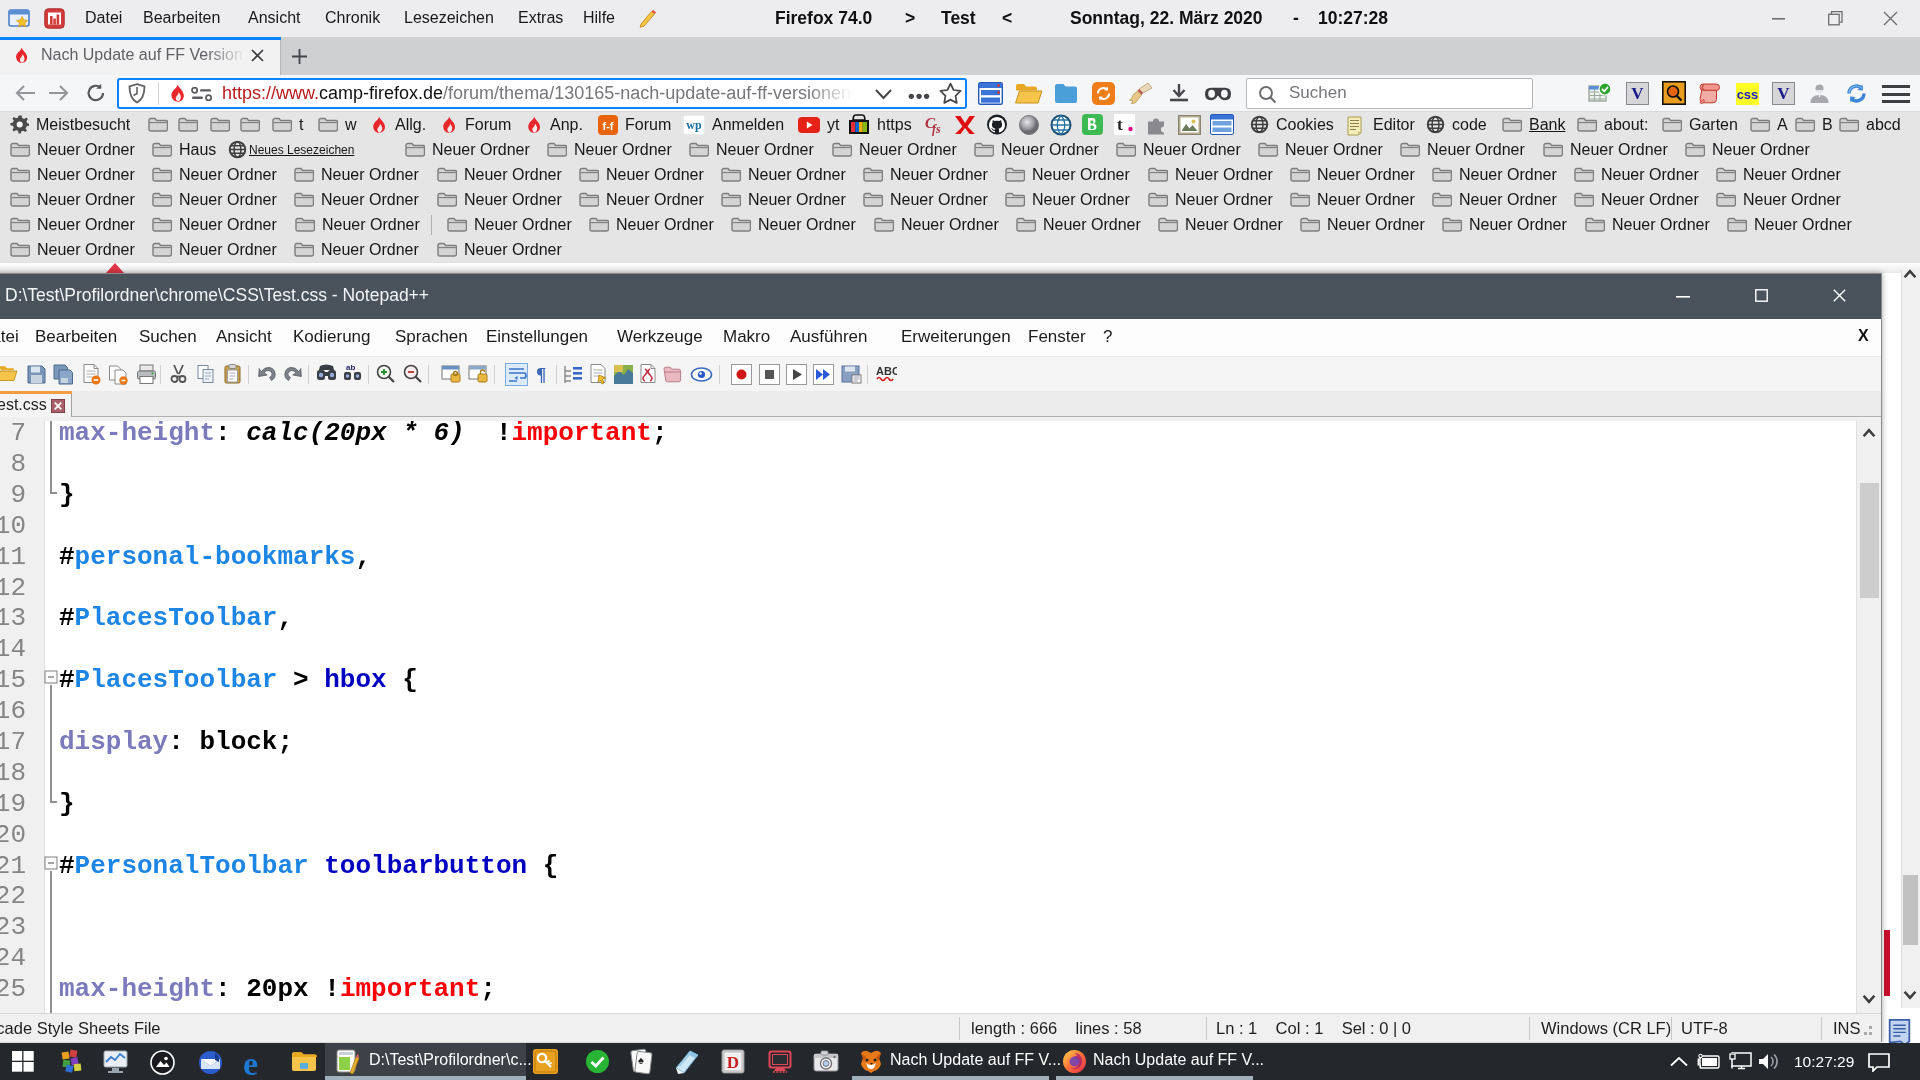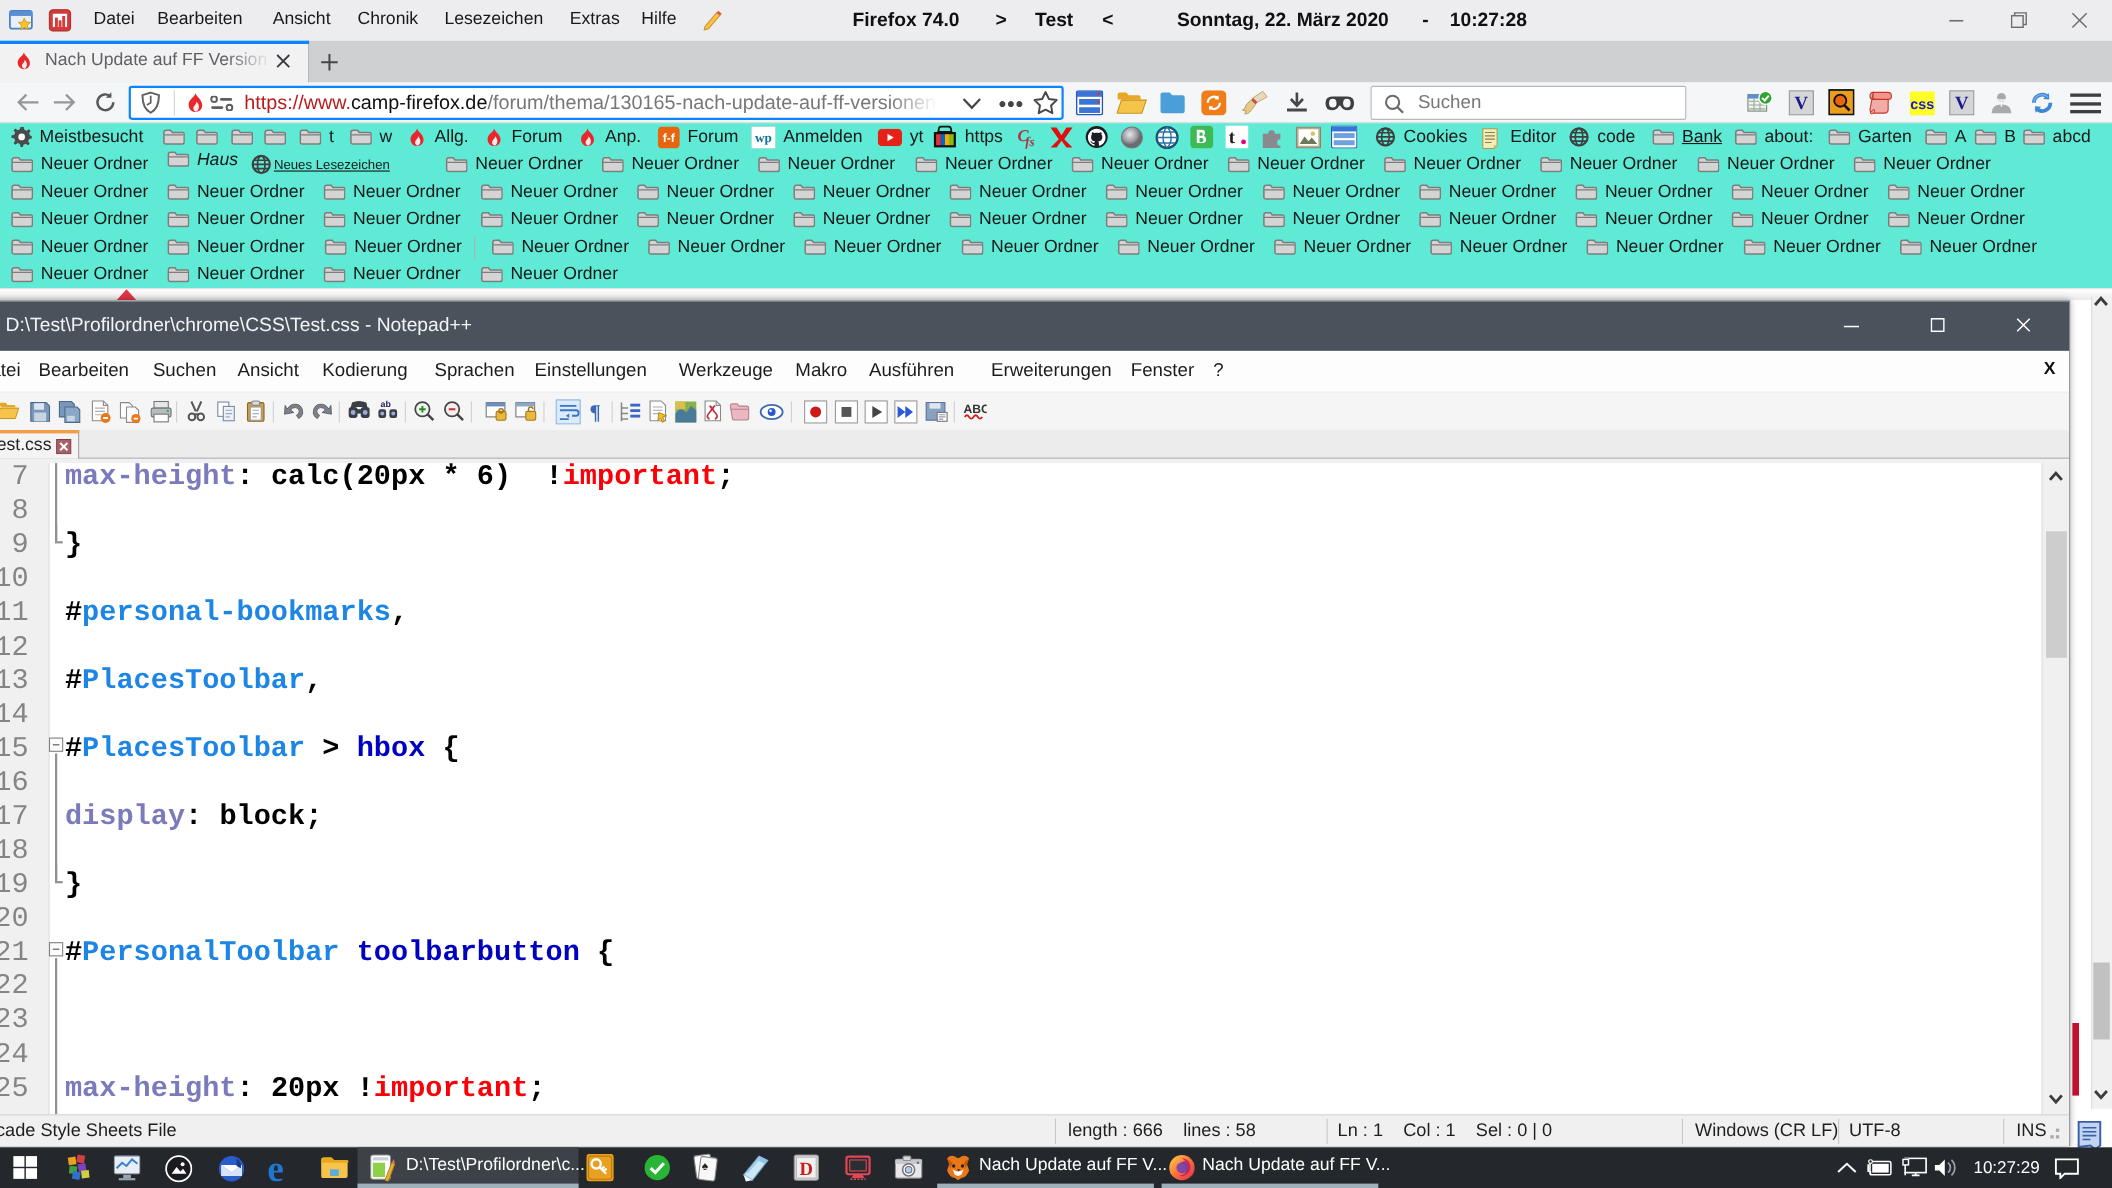--- a/index.html
+++ b/index.html
@@ -179,21 +179,21 @@
       <path d="M5 12.5 a7.5 7.5 0 0 1 13-5 M20 12.5 a7.5 7.5 0 0 1-13 5" stroke="#3b86d6" stroke-width="3.4" fill="none"></path>
       <path d="M18.5 3.5 19 9.5 13.5 9z M6.5 21.5 6 15.5 11.5 16z" fill="#3b86d6"></path>
       <path d="M5 12.5 a7.5 7.5 0 0 1 13-5" stroke="#7db7ea" stroke-width="1.2" fill="none"></path>
     </svg>
 <div class="abs" style="left:1882px;top:10px;width:28px;">
       <div style="height:3px;background:#3e3e42;margin-bottom:4.5px;"></div>
       <div style="height:3px;background:#3e3e42;margin-bottom:4.5px;"></div>
       <div style="height:3px;background:#3e3e42;"></div>
     </div>
 </div>
-<div class="abs" style="left:0;top:112px;width:1920px;height:150px;background:#5eead4;">
+<div class="abs" style="left:0;top:112px;width:1920px;height:150px;background:#e5e5e5;">
 <div style="position:absolute;left:10px;top:0px;height:25px;display:flex;align-items:center;">
       <svg width="19" height="19" viewBox="0 0 20 20">
         <path fill="#4a4a4a" d="M10 0.5 12.2 0.5 12.8 3.2 14.9 4.1 17.2 2.6 18.8 4.2 17.3 6.5 18.2 8.6 20 9.2 20 11.4 17.3 12 16.4 14.1 17.9 16.4 16.3 18 14 16.5 11.9 17.4 11.3 19.5 9.1 19.5 8.5 16.8 6.4 15.9 4.1 17.4 2.5 15.8 4 13.5 3.1 11.4 0.4 10.8 0.4 8.6 3.1 8 4 5.9 2.5 3.6 4.1 2 6.4 3.5 8.5 2.6 9.1 0.5z"></path>
         <circle cx="10.2" cy="10" r="3.2" fill="#f9f9fa"></circle>
       </svg>
       <span style="margin-left:7px;font-size:16px;color:#17171a;white-space:nowrap;">Meistbesucht</span>
     </div>
 <div style="position:absolute;left:148px;top:0px;height:25px;display:flex;align-items:center;">
       <svg width="20" height="15" viewBox="0 0 20 15">
         <path d="M1 3.5 q0-2 2-2 h4 l1.6 2 h9.4 q1.5 0 1.5 1.5 v7 q0 2-2 2 h-14.5 q-2 0-2-2 z" fill="#d4d4d4" stroke="#7d7d7d" stroke-width="1.4"></path>
@@ -420,21 +420,21 @@
       </svg>
       <span style="margin-left:7px;font-size:16px;color:#17171a;white-space:nowrap;">abcd</span>
     </div>
 <div style="position:absolute;left:10px;top:25px;height:25px;display:flex;align-items:center;">
       <svg width="20" height="15" viewBox="0 0 20 15">
         <path d="M1 3.5 q0-2 2-2 h4 l1.6 2 h9.4 q1.5 0 1.5 1.5 v7 q0 2-2 2 h-14.5 q-2 0-2-2 z" fill="#d4d4d4" stroke="#7d7d7d" stroke-width="1.4"></path>
         <path d="M1.4 5.6 h17.4" stroke="#7d7d7d" stroke-width="1.1" fill="none"></path>
       </svg>
       <span style="margin-left:7px;font-size:16px;color:#17171a;white-space:nowrap;">Neuer Ordner</span>
     </div>
-<div style="position:absolute;left:152px;top:25px;height:25px;display:flex;align-items:flex-start;font-style:italic;">
+<div style="position:absolute;left:152px;top:25px;height:25px;display:flex;align-items:center;">
       <svg width="20" height="15" viewBox="0 0 20 15">
         <path d="M1 3.5 q0-2 2-2 h4 l1.6 2 h9.4 q1.5 0 1.5 1.5 v7 q0 2-2 2 h-14.5 q-2 0-2-2 z" fill="#d4d4d4" stroke="#7d7d7d" stroke-width="1.4"></path>
         <path d="M1.4 5.6 h17.4" stroke="#7d7d7d" stroke-width="1.1" fill="none"></path>
       </svg>
       <span style="margin-left:7px;font-size:16px;color:#17171a;white-space:nowrap;">Haus</span>
     </div>
 <div style="position:absolute;left:228px;top:25px;height:25px;display:flex;align-items:center;">
       <svg width="19" height="19" viewBox="0 0 20 20">
         <circle cx="10" cy="10" r="8.2" fill="none" stroke="#3f3f3f" stroke-width="2"></circle>
         <ellipse cx="10" cy="10" rx="3.6" ry="8.2" fill="none" stroke="#3f3f3f" stroke-width="1.6"></ellipse>
@@ -1037,21 +1037,21 @@
         <svg class="abs" style="left:79px;top:7px;" width="14" height="14" viewBox="0 0 15 15">
           <rect x="0.5" y="0.5" width="14" height="14" fill="#a8606a" stroke="#7a3a42"></rect>
           <path d="M4 4 11 11 M11 4 4 11" stroke="#fff" stroke-width="1.9"></path>
         </svg>
       </div>
     </div>
 <div class="abs" style="left:0;top:144px;width:1910px;height:3px;background:#f0f0f0;"></div>
 <div class="abs" style="left:0;top:147px;width:1885px;height:592px;background:#fff;font-family:'Liberation Mono',monospace;">
 <div class="abs" style="left:0;top:0;width:74px;height:592px;background:#f0f0f0;border-right:1px solid #e0e0e0;"></div>
 <div class="abs" style="left:0;top:-3px;width:55px;font-size:26px;color:#858585;text-align:right;">7</div>
-<div class="abs" style="left:88px;top:-3px;font-size:26px;font-weight:bold;white-space:pre;"><span style="color:#7b7bbc;">max-height</span><span style="color:#000000;">:&nbsp;</span><span style="color:#000000;">calc(20px&nbsp;*&nbsp;6)</span><span style="color:#000000;">&nbsp;&nbsp;!</span><span style="color:#fb0007;">important</span><span style="color:#000000;">;</span></div>
+<div class="abs" style="left:88px;top:-3px;font-size:26px;font-weight:bold;white-space:pre;"><span style="color:#7b7bbc;">max-height</span><span style="color:#000000;">:&nbsp;</span><span style="color:#000000;font-style:italic;">calc(20px&nbsp;*&nbsp;6)</span><span style="color:#000000;">&nbsp;&nbsp;!</span><span style="color:#fb0007;">important</span><span style="color:#000000;">;</span></div>
 <div class="abs" style="left:0;top:28px;width:55px;font-size:26px;color:#858585;text-align:right;">8</div>
 <div class="abs" style="left:0;top:59px;width:55px;font-size:26px;color:#858585;text-align:right;">9</div>
 <div class="abs" style="left:88px;top:59px;font-size:26px;font-weight:bold;white-space:pre;"><span style="color:#000000;">}</span></div>
 <div class="abs" style="left:0;top:90px;width:55px;font-size:26px;color:#858585;text-align:right;">10</div>
 <div class="abs" style="left:0;top:121px;width:55px;font-size:26px;color:#858585;text-align:right;">11</div>
 <div class="abs" style="left:88px;top:121px;font-size:26px;font-weight:bold;white-space:pre;"><span style="color:#000000;">#</span><span style="color:#1d85e3;">personal-bookmarks</span><span style="color:#000000;">,</span></div>
 <div class="abs" style="left:0;top:152px;width:55px;font-size:26px;color:#858585;text-align:right;">12</div>
 <div class="abs" style="left:0;top:182px;width:55px;font-size:26px;color:#858585;text-align:right;">13</div>
 <div class="abs" style="left:88px;top:182px;font-size:26px;font-weight:bold;white-space:pre;"><span style="color:#000000;">#</span><span style="color:#1d85e3;">PlacesToolbar</span><span style="color:#000000;">,</span></div>
 <div class="abs" style="left:0;top:213px;width:55px;font-size:26px;color:#858585;text-align:right;">14</div>

